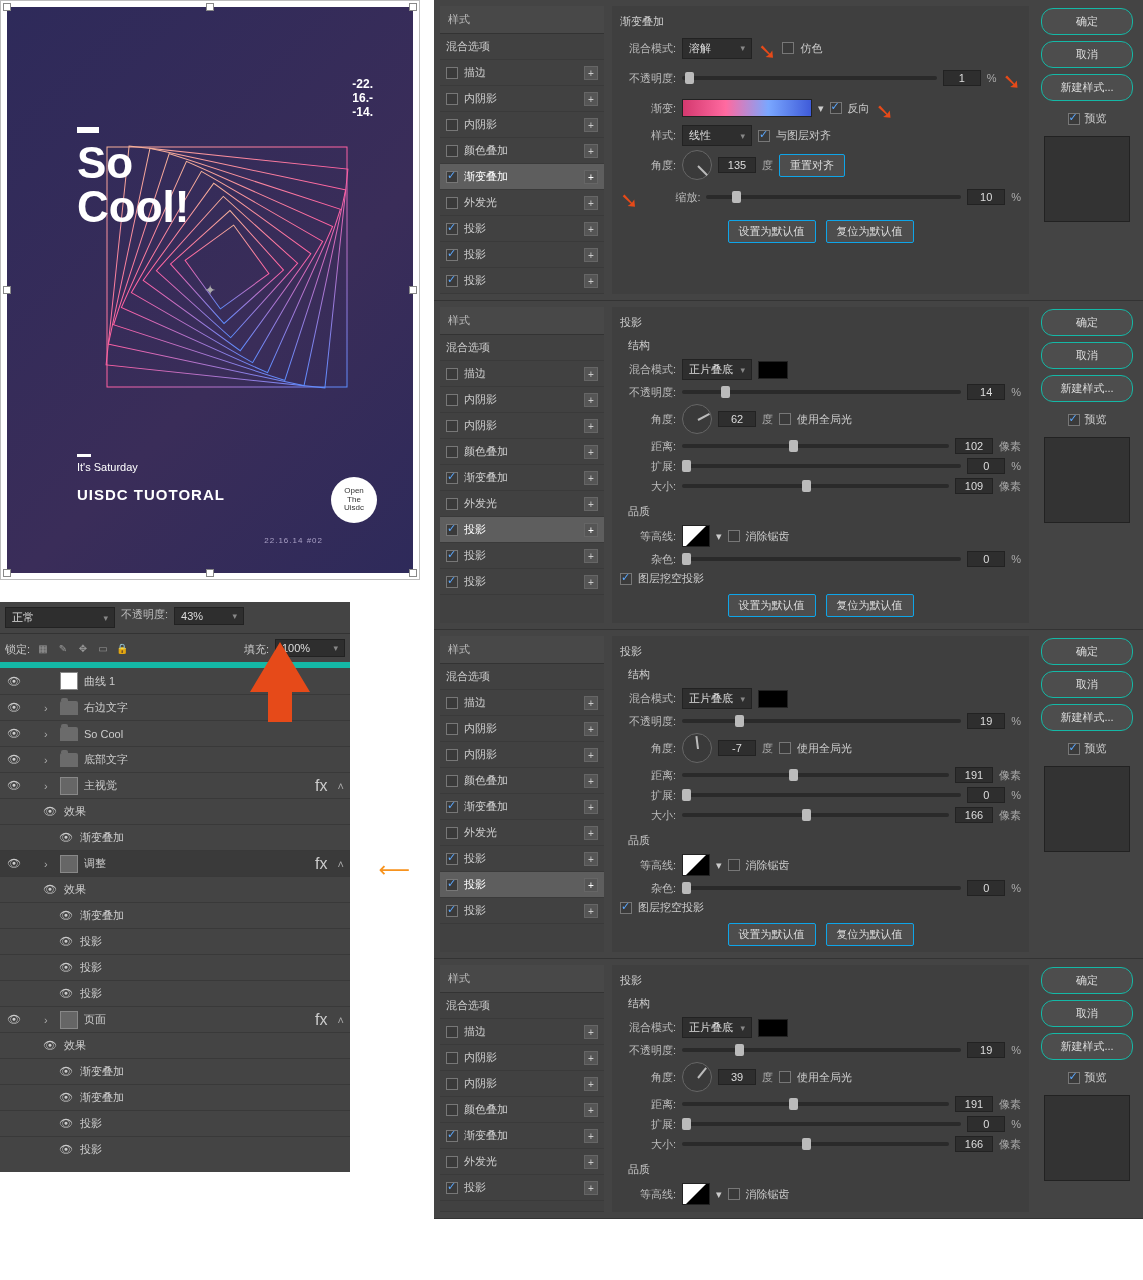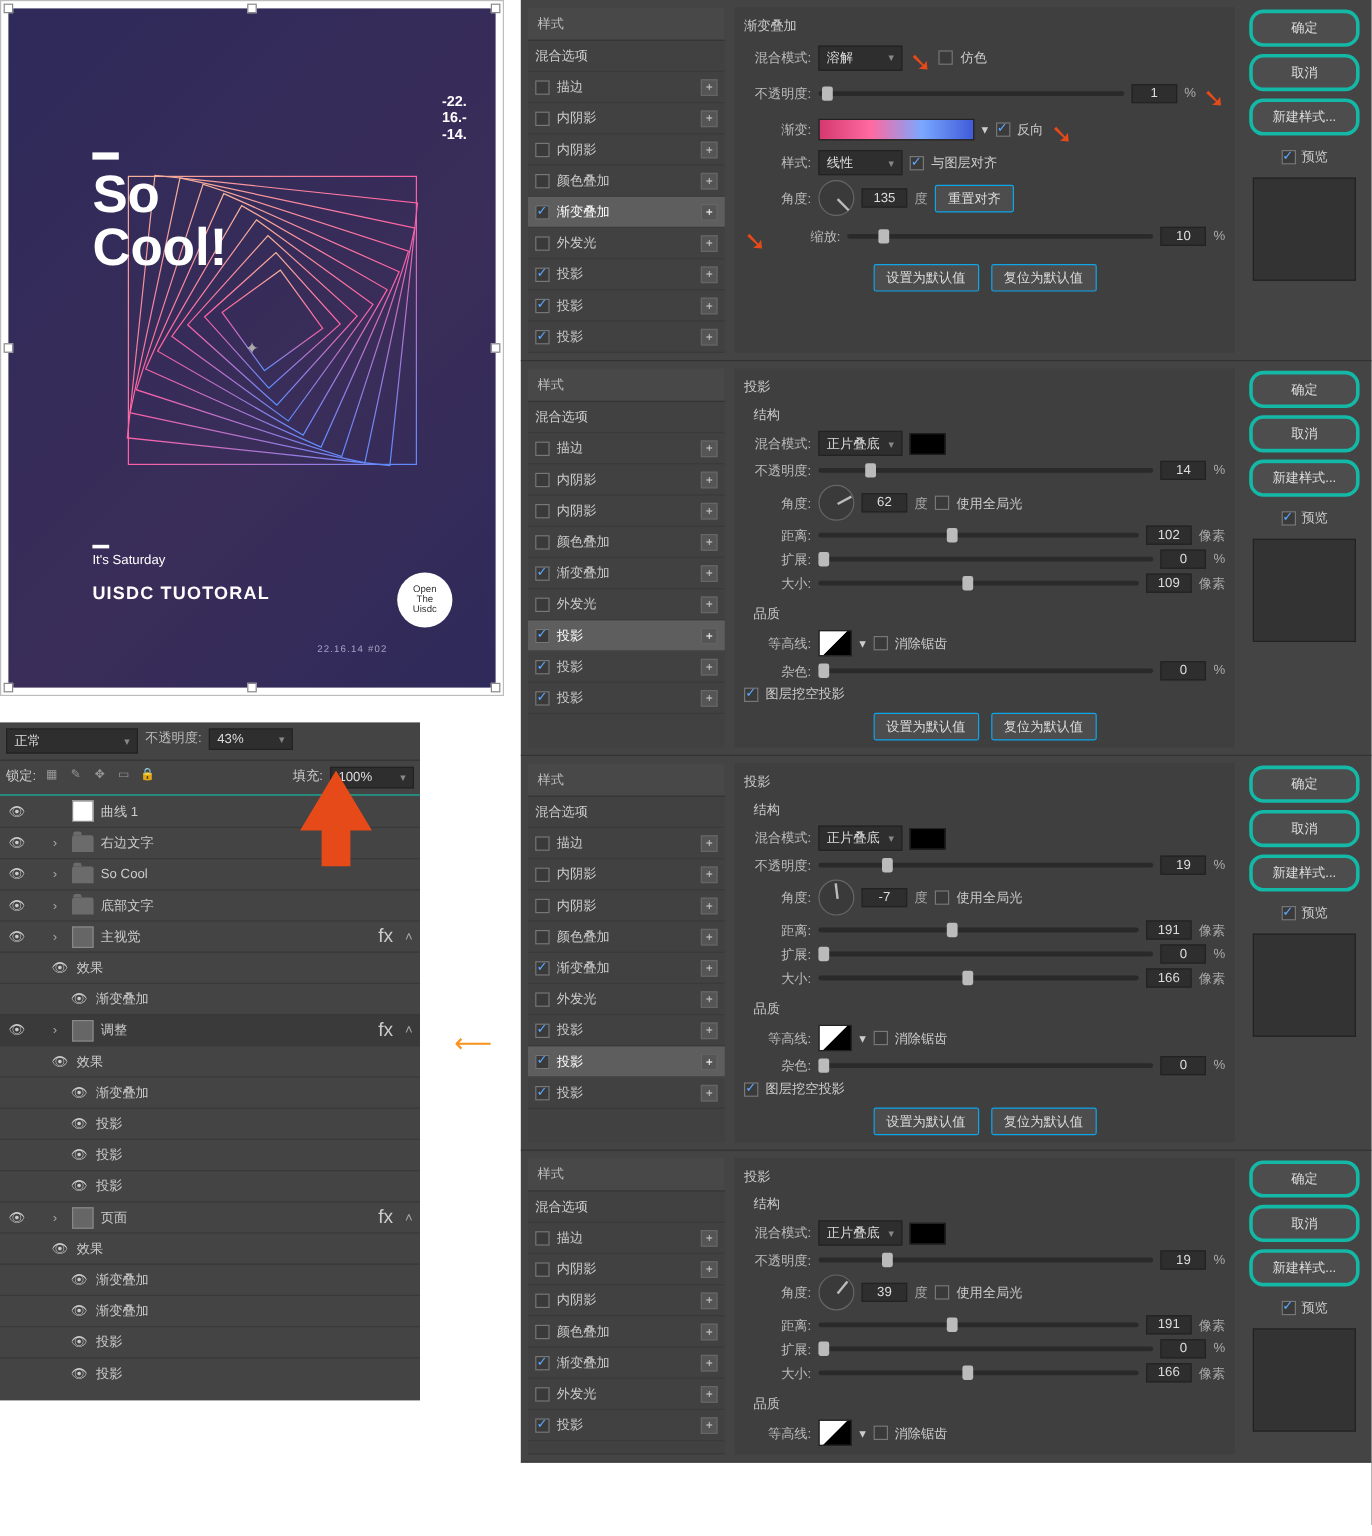--- a/index.html
+++ b/index.html
@@ -12,21 +12,21 @@
 
 
 .leftcol { width:420px; display:flex; flex-direction:column; gap:22px; }
 .poster-wrap { border:1px solid #bdbdbd; padding:6px; background:#fff; position:relative; height:580px; }
 .poster { position:relative; width:100%; height:100%; background:linear-gradient(135deg,#2e2a5a,#3a2d59 60%,#2e2a5a); }
 .handle { position:absolute; width:8px; height:8px; background:#fff; border:1px solid #888; }
 .handle.tl{top:-4px;left:-4px}.handle.tr{top:-4px;right:-4px}.handle.bl{bottom:-4px;left:-4px}.handle.br{bottom:-4px;right:-4px}
 .handle.tc{top:-4px;left:50%;margin-left:-4px}.handle.bc{bottom:-4px;left:50%;margin-left:-4px}
 .handle.lc{top:50%;left:-4px;margin-top:-4px}.handle.rc{top:50%;right:-4px;margin-top:-4px}
 .cross{position:absolute;top:50%;left:50%;color:#aaa;font-size:14px;transform:translate(-50%,-50%)}
-.poster .dates{position:absolute;top:70px;right:24px;color:#fff;font-size:12px;text-align:right;font-weight:bold}
+.poster .dates{position:absolute;top:70px;right:40px;color:#fff;font-size:12px;text-align:right;font-weight:bold}
 .poster .so{position:absolute;top:120px;left:70px;color:#fff;font-size:44px;font-weight:bold;line-height:1}
 .poster .so .bar{width:22px;height:6px;background:#fff;margin-bottom:8px}
 .poster .sat{position:absolute;bottom:100px;left:70px;color:#fff;font-size:11px}
 .poster .sat .bar{width:14px;height:3px;background:#fff;margin-bottom:4px}
 .poster .uisdc{position:absolute;bottom:70px;left:70px;color:#fff;font-size:15px;font-weight:bold;letter-spacing:1px}
 .poster .badge{position:absolute;bottom:50px;right:36px;width:46px;height:46px;border-radius:50%;background:#fff;color:#333;font-size:8px;line-height:1.1;text-align:center;display:flex;align-items:center;justify-content:center}
 .poster .meta{position:absolute;bottom:28px;right:90px;color:#a9a0c5;font-size:8px;letter-spacing:1px}
 .poster svg.spiral{position:absolute;top:130px;left:90px;width:260px;height:260px}
 
 
@@ -42,21 +42,21 @@
 .thumb{width:18px;height:18px;background:#666;border:1px solid #888}
 .thumb.w{background:#fff}
 .folder{width:18px;height:14px;background:#6b6b6b;border-radius:2px 2px 0 0;position:relative}
 .folder:before{content:"";position:absolute;top:-3px;left:1px;width:7px;height:3px;background:#6b6b6b;border-radius:2px 2px 0 0}
 .fx{margin-left:auto;color:#ccc;font-size:16px}
 .fx-chev{color:#aaa;margin-left:4px}
 .sub{padding-left:42px}
 .sub2{padding-left:58px}
 .ltop{display:flex;gap:6px;align-items:flex-start;padding:5px;border-bottom:1px solid #333}
 .ltop .lbl{color:#bbb}
-.lockrow{display:flex;gap:6px;align-items:flex-start;padding:5px;border-bottom:1px solid #14b8a6}
+.lockrow{display:flex;gap:6px;align-items:flex-end;padding:5px;border-bottom:6px solid #14b8a6}
 .lockrow .ico{width:14px;height:14px;color:#999;text-align:center;font-size:10px}
 
 
 .rightcol { flex:1; background:#444; display:flex; flex-direction:column; }
 .dlg-title{ text-align:center; padding:6px; background:#3e3e3e; color:#ddd; font-size:12px; border-bottom:1px solid #2a2a2a; }
 .block-row{ display:flex; gap:8px; padding:6px; border-bottom:1px solid #333; }
 .style-list{ width:164px; background:#414141; }
 .sl-head{ padding:6px 8px; color:#bbb; background:#484848; border-bottom:1px solid #333; }
 .sl-item{ display:flex; align-items:center; gap:6px; padding:5px 6px; border-bottom:1px solid #3a3a3a; font-size:11px; }
 .sl-item.active{ background:#5e5e5e; color:#fff; }
@@ -75,21 +75,21 @@
 .slider{ flex:1; height:4px; background:#2a2a2a; position:relative; border-radius:2px; }
 .slider .kn{ position:absolute; top:-4px; width:9px; height:12px; background:#bbb; border-radius:2px; }
 .grad-strip{ height:18px; width:130px; background:linear-gradient(90deg,#d4396f,#ff6aa0,#7aa7ff,#3f5bd9); border:1px solid #222; }
 .angle{ width:30px; height:30px; border:1px solid #666; border-radius:50%; position:relative; background:#3a3a3a; }
 .angle .nd{ position:absolute; width:2px; height:13px; background:#bbb; left:50%; top:2px; transform-origin:bottom center; }
 .btn-s{ background:#4d4d4d; border:1px solid #0ea5e9; color:#ddd; padding:3px 10px; border-radius:2px; cursor:pointer; font-size:11px; }
 .swatch-sm{width:30px;height:18px;background:#000;border:1px solid #222}
 .contour{width:28px;height:22px;background:linear-gradient(135deg,#fff 49%,#000 51%);border:1px solid #222}
 
 .btncol{ width:100px; display:flex; flex-direction:column; gap:6px; align-items:center; padding:2px; }
-.btn-main{ width:92px; padding:5px 0; text-align:center; background:#4d4d4d; border:3px solid #14b8a6; border-radius:12px; color:#ddd; cursor:pointer; font-size:11px; }
+.btn-main{ width:92px; padding:5px 0; text-align:center; background:#4d4d4d; border:1px solid #14b8a6; border-radius:12px; color:#ddd; cursor:pointer; font-size:11px; }
 .preview-cb{ display:flex; gap:5px; align-items:center; margin-top:4px; }
 .preview{ width:86px; height:86px; background:#333; border:1px solid #222; margin-top:4px; }
 
 .redarrow{ display:inline-block; color:#e64a19; font-size:22px; transform:translateY(4px); }
 </style>
 </head>
 <body>
 
 <div class="page">
 

